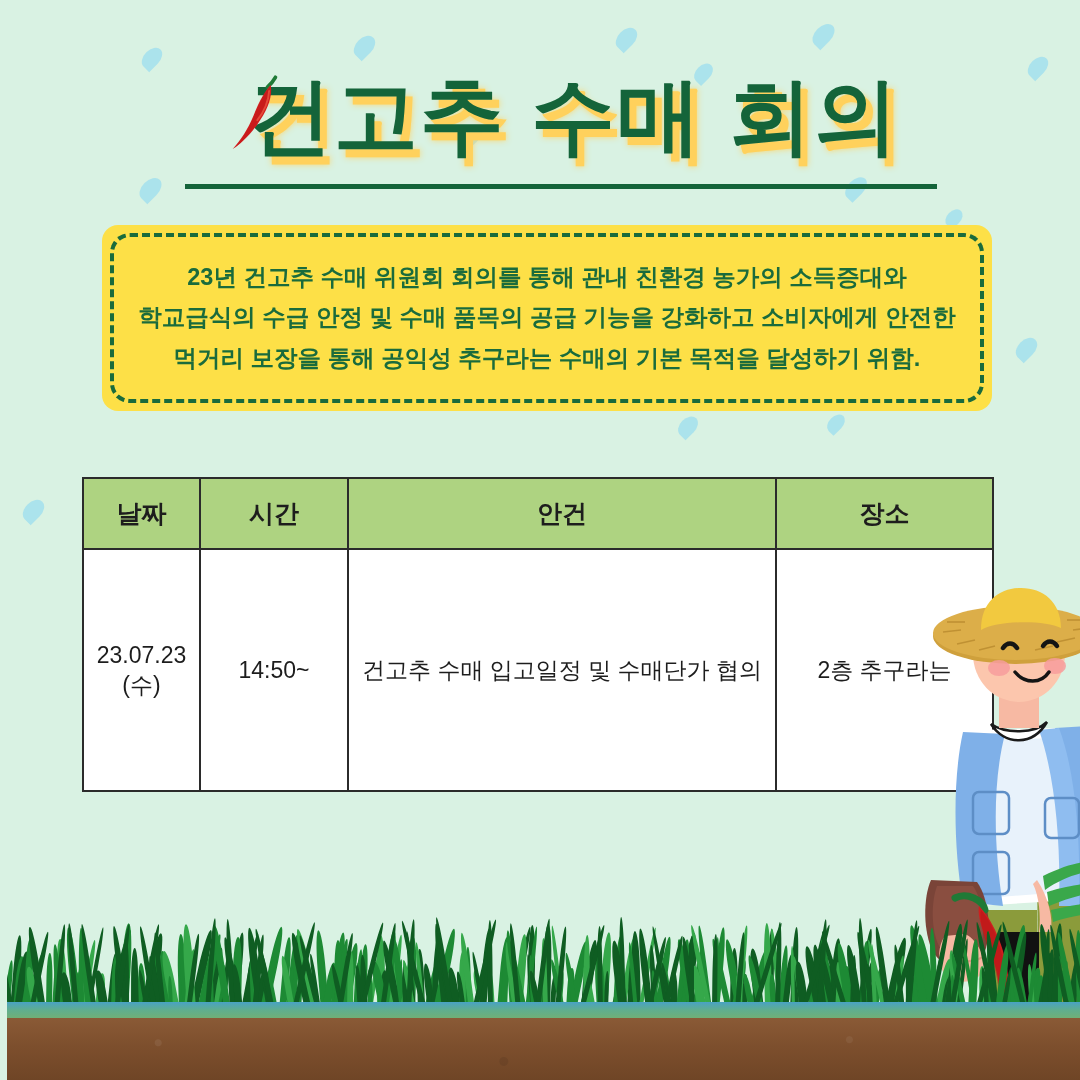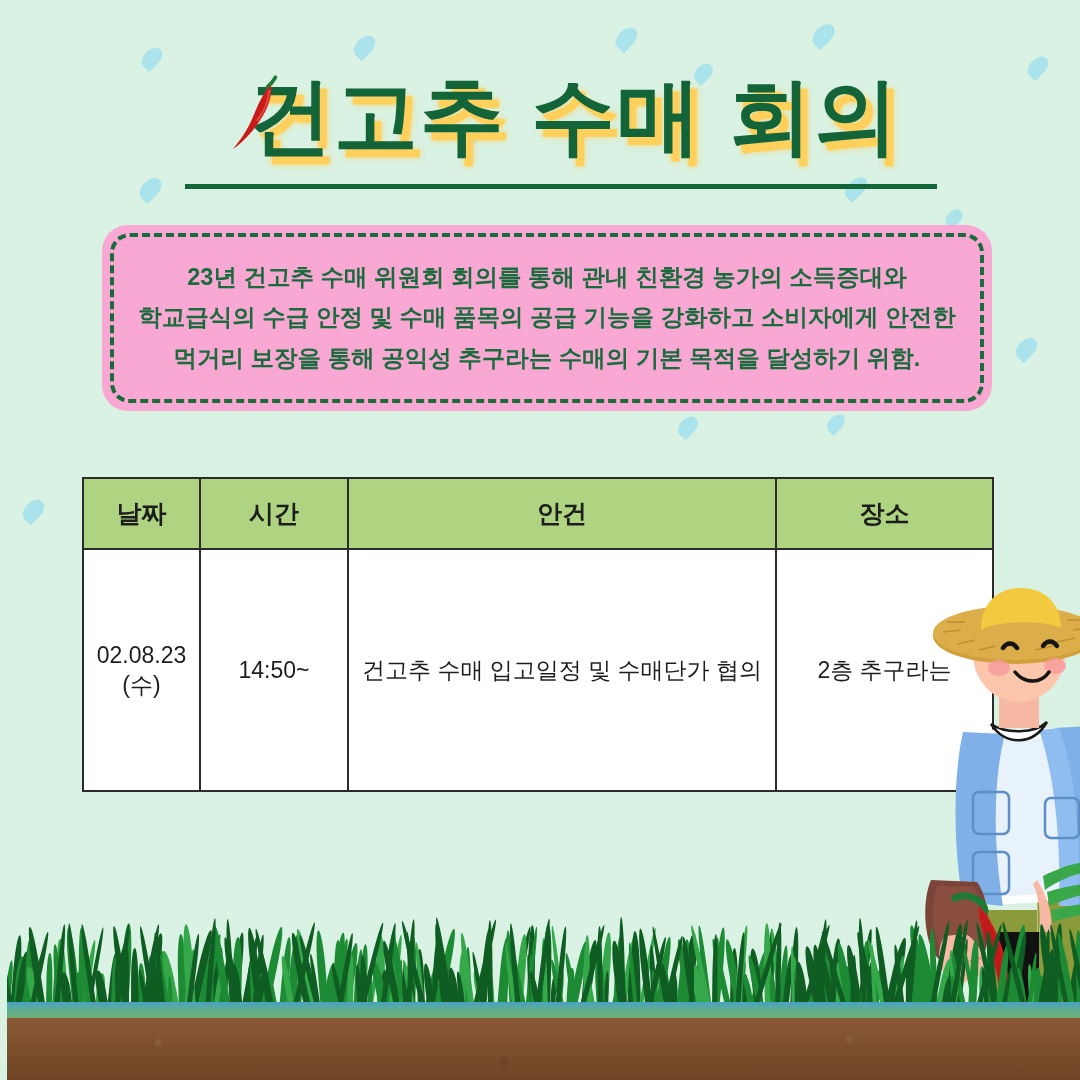--- a/index.html
+++ b/index.html
@@ -78,22 +78,22 @@
     background: #14643a;
   }
 
   
   .desc-box {
     position: absolute;
     left: 95px;
     top: 225px;
     width: 890px;
     height: 186px;
-    background: #f9a8d4;
-    border-radius: 26px;
+    background: #fde047;
+    border-radius: 16px;
   }
 
   .desc-dash {
     position: absolute;
     inset: 8px;
     border: 4px dashed #1a6b3c;
     border-radius: 20px;
   }
 
   .desc-text {
@@ -269,21 +269,21 @@
     <thead>
       <tr>
         <th>날짜</th>
         <th>시간</th>
         <th>안건</th>
         <th>장소</th>
       </tr>
     </thead>
     <tbody>
       <tr>
-        <td>02.08.23
+        <td>23.07.23
 (수)</td>
         <td>14:50~</td>
         <td>건고추 수매 입고일정 및 수매단가 협의</td>
         <td>2층 추구라는</td>
       </tr>
     </tbody>
   </table>
 
   <svg class="farmer" viewBox="0 0 200 500" aria-hidden="true">
 

